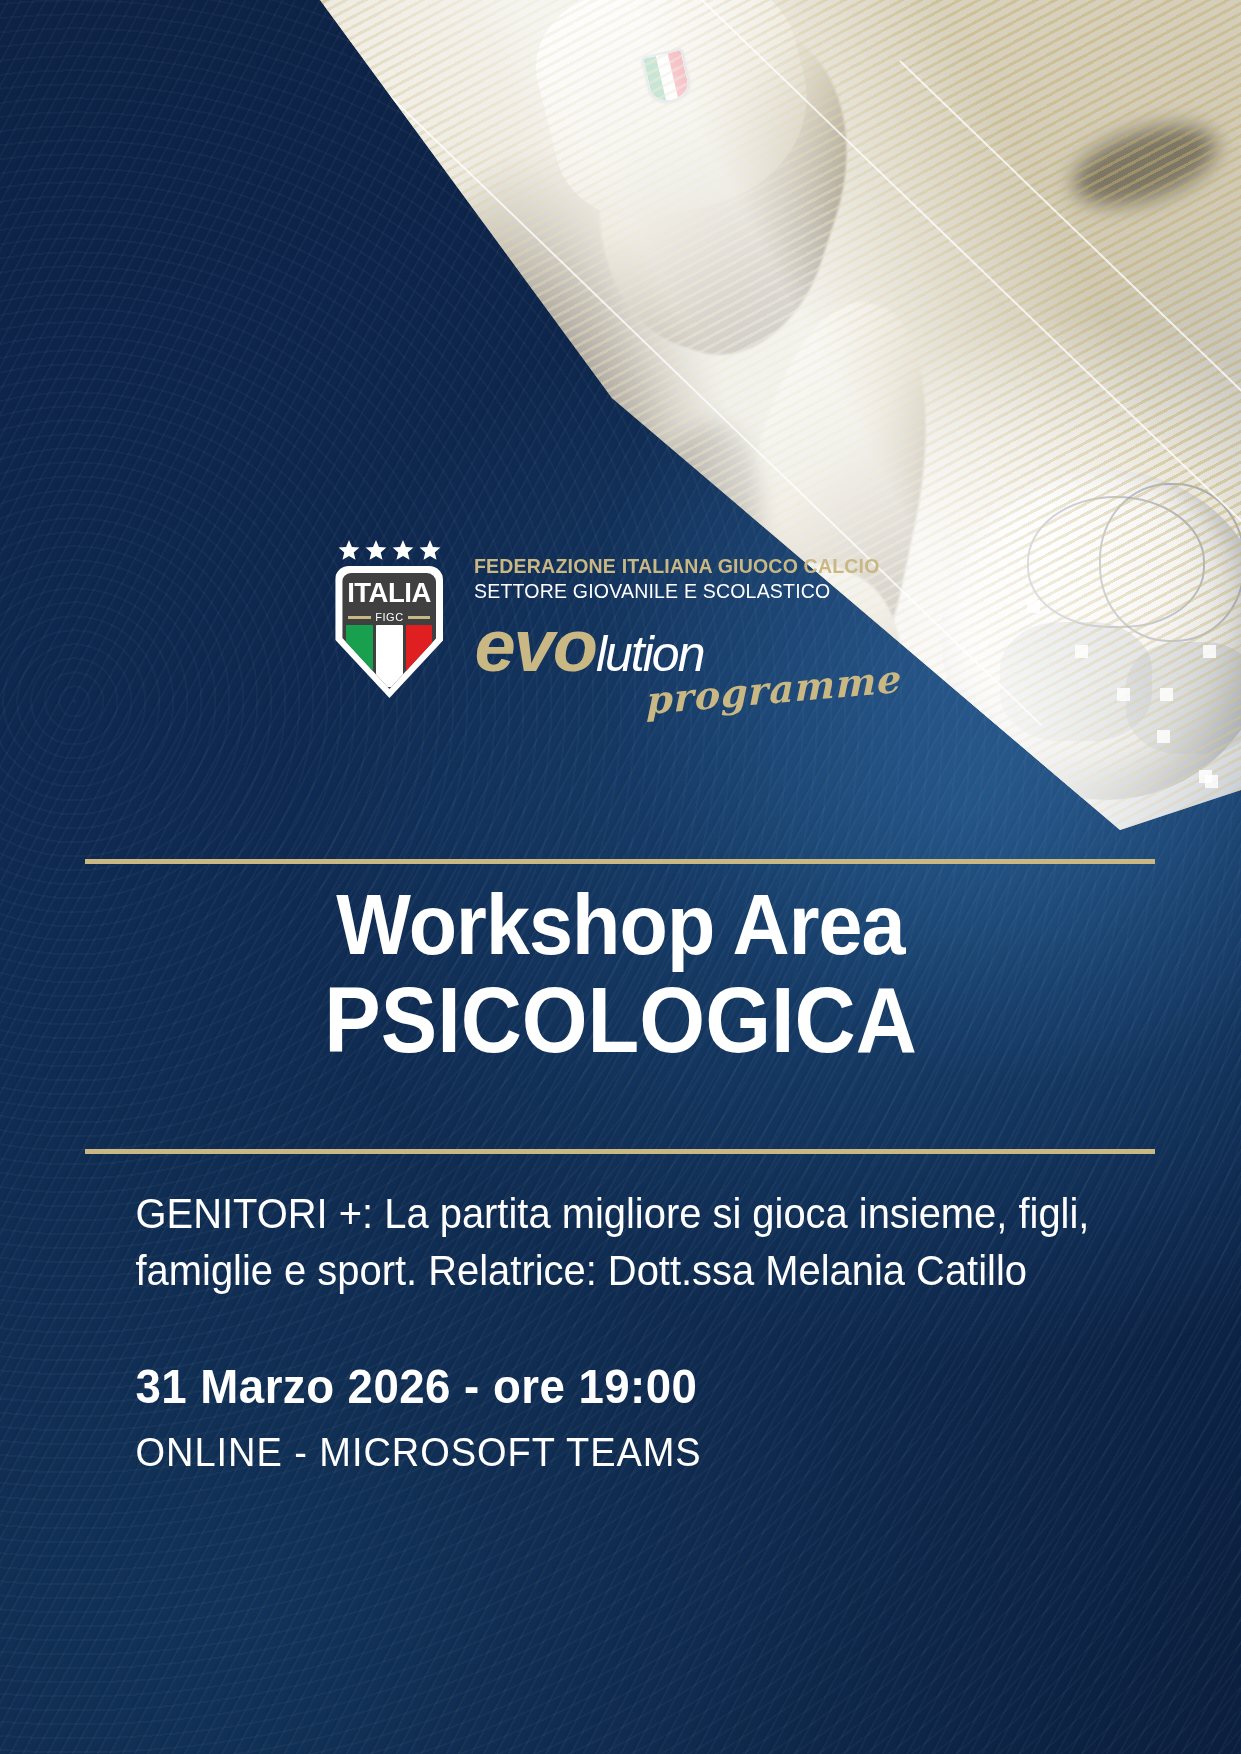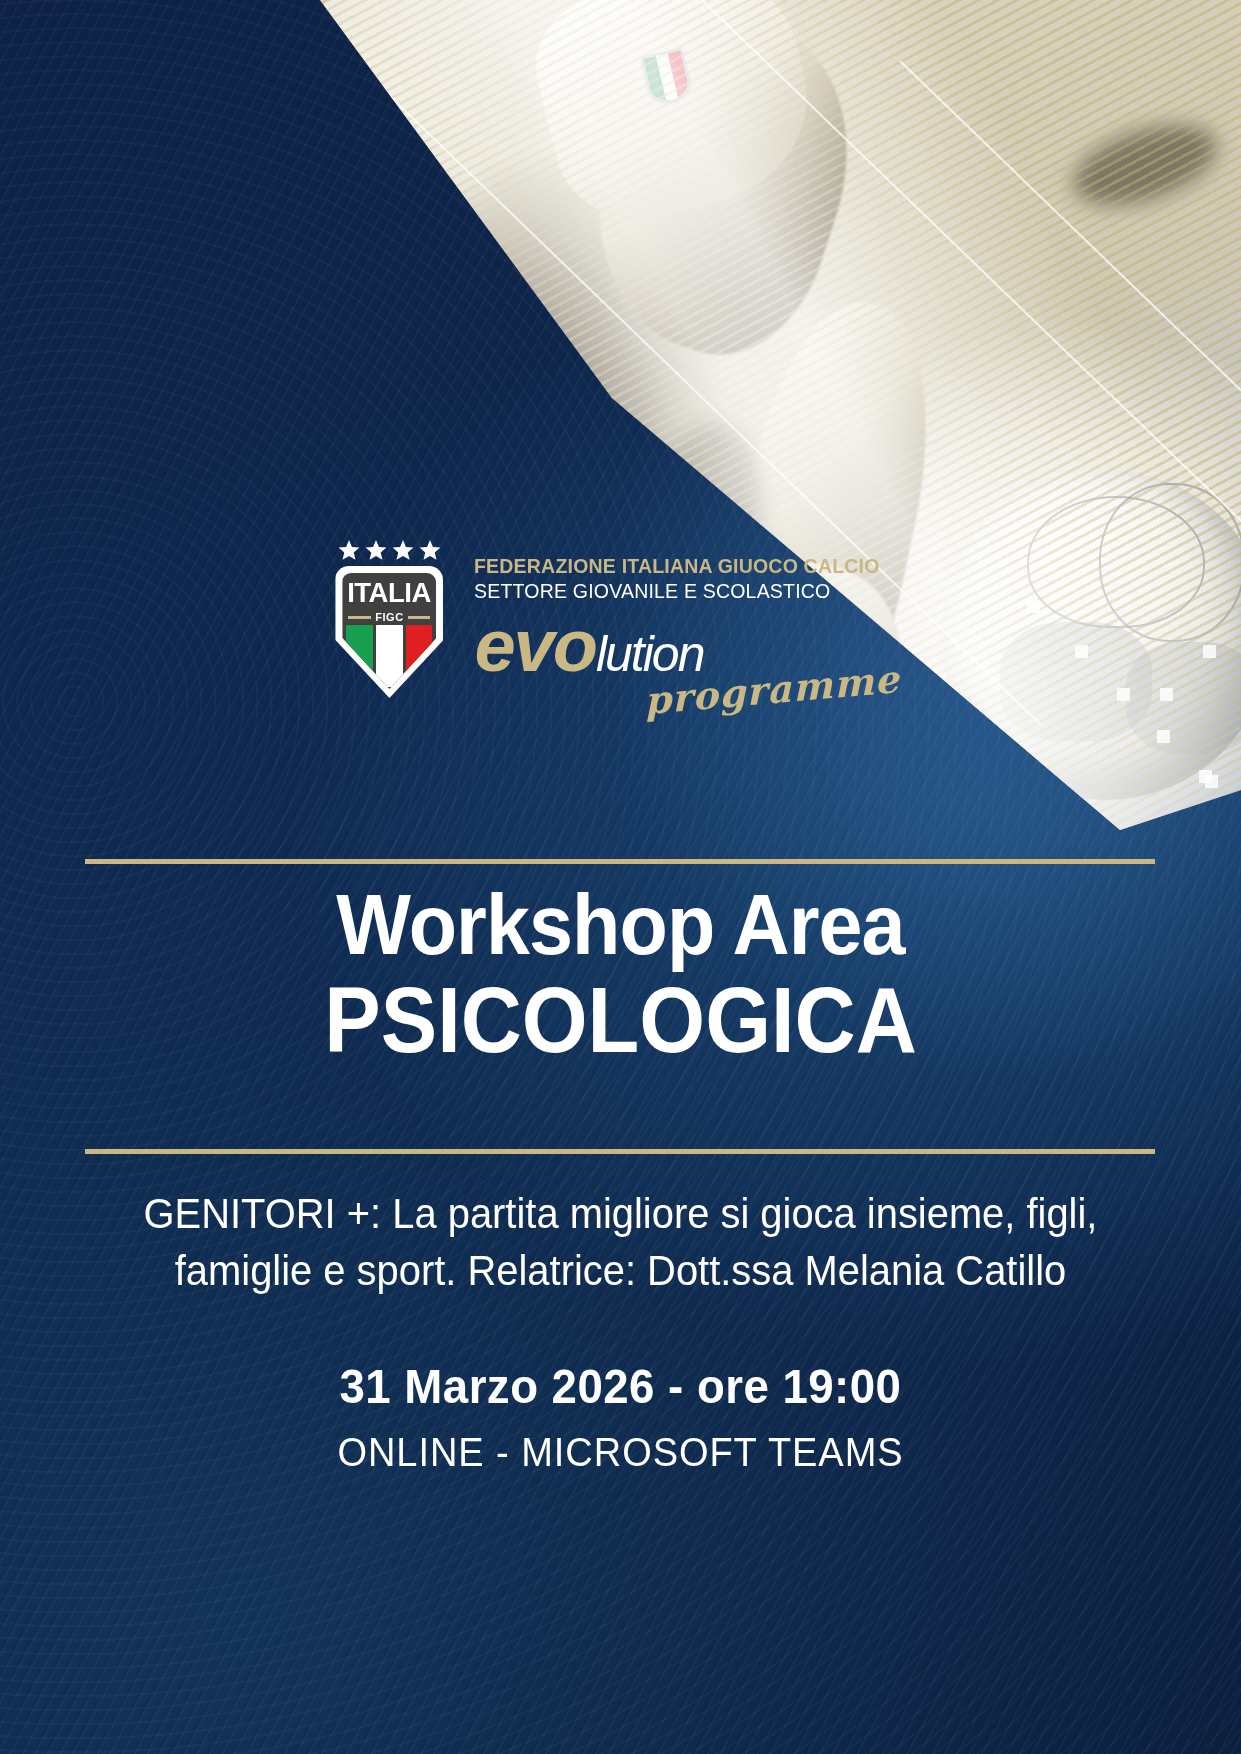--- a/index.html
+++ b/index.html
@@ -242,21 +242,21 @@
     gap: 4px;
   }
   .shield-figc-row .bar {
     flex: 1;
     height: 3px;
     background: #c9b884;
   }
   .shield-figc-row .txt {
     color: #ffffff;
     font-size: 11px;
-    font-weight: 700;
+    font-weight: 400;
     letter-spacing: 0.5px;
   }
   .shield-flag {
     position: absolute;
     top: 52px; left: 4px; right: 4px; bottom: 2px;
     display: flex;
     gap: 3px;
   }
   .shield-flag span { flex: 1; display: block; border-radius: 1px; }
   .shield-flag .g { background: #18a04e; }
@@ -355,21 +355,21 @@
     font-size: 92px;
     letter-spacing: 0px;
     margin-top: 4px;
   }
 
   
   .details {
     position: absolute;
     left: 0; right: 0;
     top: 1185px;
-    text-align: center;
+    text-align: left;
     padding: 0 110px;
   }
   .subtitle {
     color: #ffffff;
     font-family: "Liberation Sans Narrow", "Liberation Sans", sans-serif;
     font-weight: 400;
     font-size: 42px;
     line-height: 1.36;
     transform: scaleX(0.95);
   }

